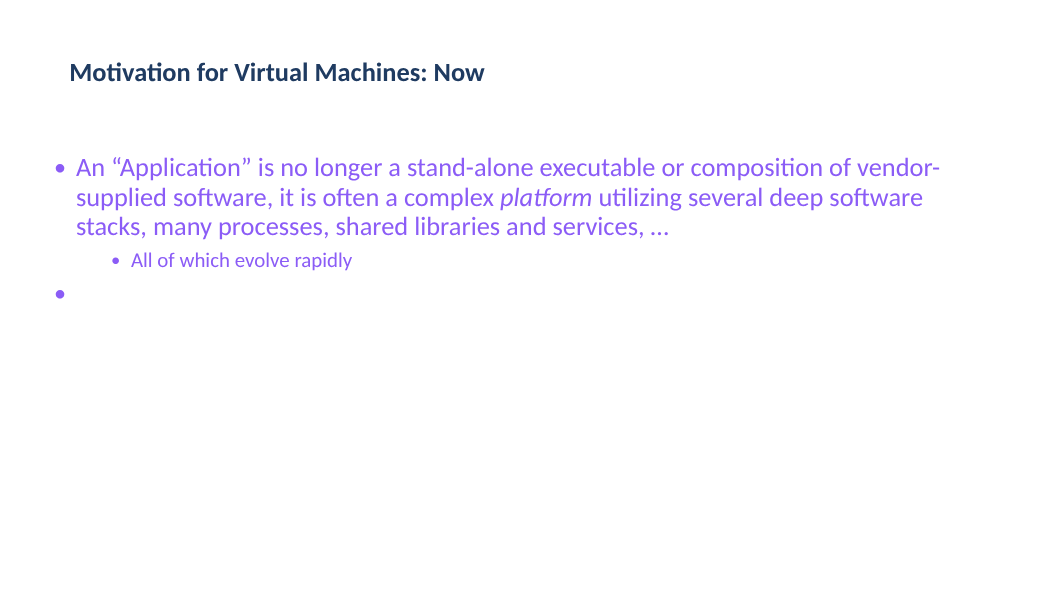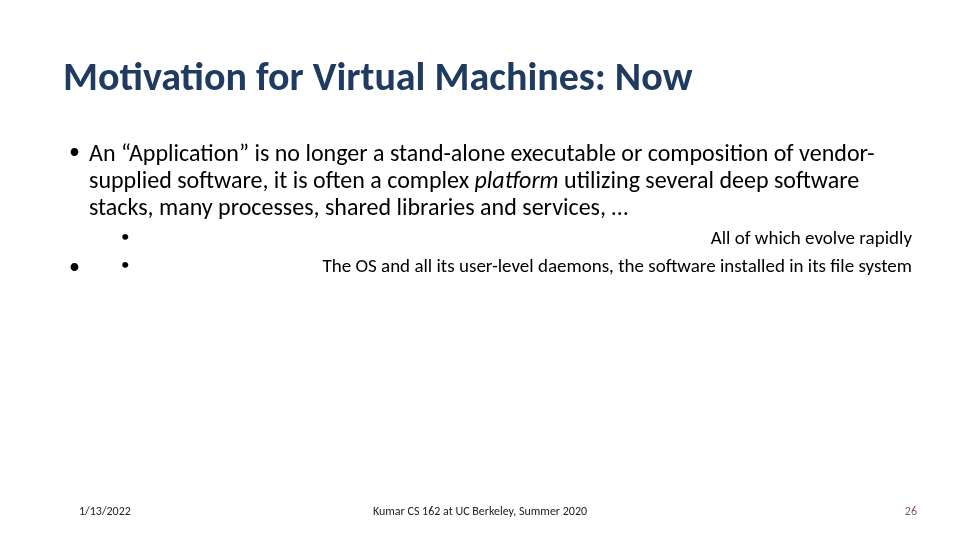--- a/index.html
+++ b/index.html
@@ -15,33 +15,33 @@
   .slide {
     position: relative;
     width: 960px;
     height: 540px;
     box-sizing: border-box;
   }
   .title {
     position: absolute;
     left: 63px;
     top: 52px;
-    font-size: 40px;
+    font-size: 24px;
     font-weight: 700;
     color: #1f3b61;
     letter-spacing: 0px;
   }
   .body {
     position: absolute;
-    left: 67px;
+    left: 47px;
     top: 140px;
     width: 845px;
     font-size: 24px;
     line-height: 1.12;
-    color: #000000;
+    color: #8b5cf6;
   }
   ul.lvl1 {
     list-style: none;
     margin: 0;
     padding: 0;
   }
   ul.lvl1 > li {
     position: relative;
     padding-left: 22px;
     margin-bottom: 6px;
@@ -57,21 +57,20 @@
     list-style: none;
     margin: 6px 0 0 0;
     padding: 0 0 0 30px;
     font-size: 19px;
     line-height: 1.2;
   }
   ul.lvl2 > li {
     position: relative;
     padding-left: 20px;
     margin-bottom: 3px;
-    text-align: right;
   }
   ul.lvl2 > li::before {
     content: "•";
     position: absolute;
     left: 2px;
     top: 0;
     font-size: 17px;
   }
   .italic { font-style: italic; }
   .footer {
@@ -112,25 +111,19 @@
   <div class="body">
     <ul class="lvl1">
       <li>
         <span>An “Application” is no longer a stand-alone executable or composition of vendor-supplied software, it is often a complex </span><span class="italic">platform</span><span> utilizing several deep software stacks, many processes, shared libraries and services, …</span>
         <ul class="lvl2">
           <li>All of which evolve rapidly</li>
         </ul>
       </li>
       <li>
         <ul class="lvl2">
-          <li>The OS and all its user-level daemons, the software installed in its file system</li>
         </ul>
       </li>
     </ul>
   </div>
 
-  <div class="footer">
-    <div class="date">1/13/2022</div>
-    <div class="center">Kumar CS 162 at UC Berkeley, Summer 2020</div>
-    <div class="pagenum">26</div>
-  </div>
 
 </div>
 
 </body></html>

